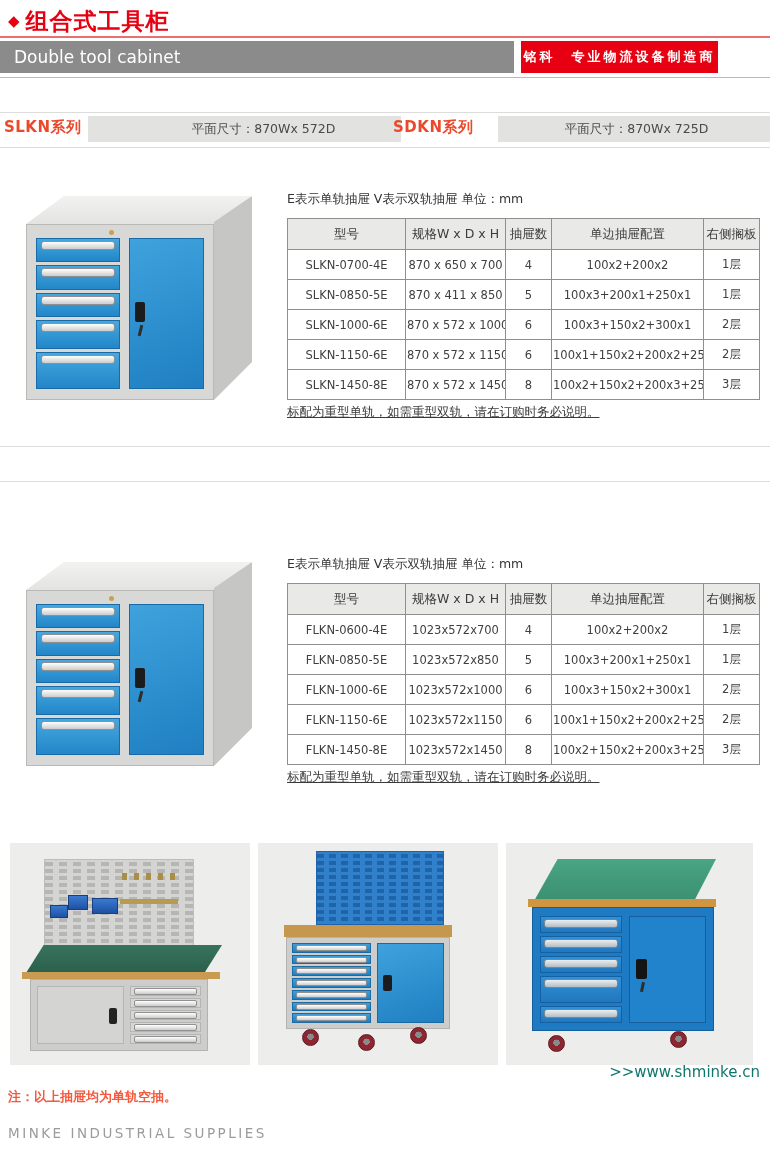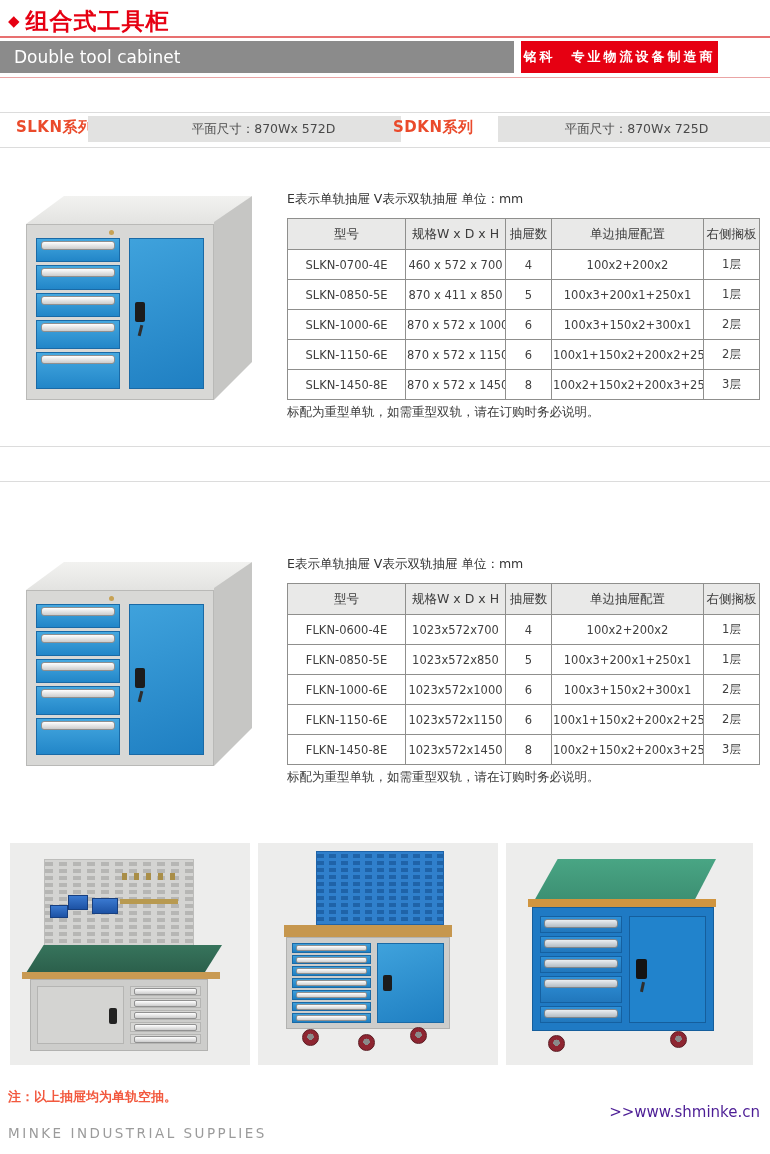--- a/index.html
+++ b/index.html
@@ -16,31 +16,31 @@
   .brand-badge{position:absolute;left:521px;top:41px;width:197px;height:32px;background:#e60012;color:#ffffff;
     font-size:13px;font-weight:bold;letter-spacing:3px;display:flex;align-items:center;justify-content:center;}
   .rule-pink{position:absolute;left:0;top:77px;width:770px;height:1px;background:#eaa4a4;}
 
   
   .series-rule{position:absolute;left:0;width:770px;height:1px;background:#dcdcdc;}
   .series-row{position:absolute;left:0;width:770px;height:30px;}
   .series-label{position:absolute;top:4px;font-size:15px;font-weight:bold;color:#ea4a2b;letter-spacing:0.5px;}
   .series-dims{position:absolute;top:2px;height:26px;background:#e2e2e1;color:#4a4a4a;font-size:12.5px;
     display:flex;align-items:center;justify-content:center;}
-  .sl-1{left:16px;} .sd-1{left:88px;width:275px;padding-left:38px;}
+  .sl-1{left:4px;} .sd-1{left:88px;width:275px;padding-left:38px;}
   .sl-2{left:393px;} .sd-2{left:498px;width:277px;}
 
   
   .unit-note{position:absolute;left:287px;margin:0;font-size:12.5px;color:#333;}
   .spec-table{position:absolute;left:287px;border-collapse:collapse;table-layout:fixed;width:472px;}
   .spec-table th{background:#e9e9e8;border:1px solid #8f8f8d;height:30px;font-weight:normal;
     font-size:12.5px;color:#3c3c3c;text-align:center;padding:0;}
   .spec-table td{background:#ffffff;border:1px solid #8f8f8d;height:29px;font-size:11.5px;color:#3f3f3f;
     text-align:center;padding:0 1px;white-space:nowrap;overflow:hidden;}
-  .footnote{position:absolute;left:287px;margin:0;font-size:12.5px;color:#3a3a3a;}
+  .footnote{position:absolute;left:287px;margin:0;font-size:12.5px;color:#3a3a3a;text-decoration:underline;}
 
   
   .cab{position:absolute;width:256px;height:214px;}
   .cab-top{position:absolute;left:12px;top:2px;width:226px;height:28px;
     background:linear-gradient(180deg,#f2f2f0,#e3e3e1);
     clip-path:polygon(16.8% 0,100% 0,83.2% 100%,0 100%);}
   .cab-side{position:absolute;left:200px;top:2px;width:38px;height:204px;background:#c6c6c4;
     clip-path:polygon(0 12.7%,100% 0,100% 81.4%,0 100%);}
   .cab-front{position:absolute;left:12px;top:30px;width:188px;height:176px;background:#d8d8d6;
     border:1px solid #b9b9b7;box-sizing:border-box;padding:13px 9px 10px;display:flex;gap:9px;}
@@ -107,21 +107,21 @@
   .tdrawer.tall{flex:1.7;}
   .thandle{position:absolute;top:2px;left:3px;right:3px;height:7px;border-radius:3px;
     background:linear-gradient(180deg,#eceff2,#b4bcc3);border:1px solid #7d858c;}
   .door3{flex:1;position:relative;background:#2183cc;border:1px solid #155e9c;}
   .tlock{position:absolute;left:6px;top:40%;width:11px;height:20px;background:#141414;border-radius:2px;}
   .tkey{position:absolute;left:11px;top:calc(40% + 23px);width:3px;height:10px;background:#2e2e2e;transform:rotate(12deg);}
 
   
   .bottom-note{position:absolute;left:8px;top:1088px;margin:0;font-size:13px;font-weight:bold;color:#f2593f;}
   .footer-company{position:absolute;left:8px;top:1125px;font-size:13.5px;color:#9b9b9b;letter-spacing:2.5px;}
-  .footer-site{position:absolute;right:10px;top:1063px;font-size:15px;color:#4c1d95;margin-top:40px;}
+  .footer-site{position:absolute;right:10px;top:1063px;font-size:15px;color:#0f766e;}
 </style>
 </head>
 <body>
 
 <div class="page">
 
   <div class="title-row">
     <span class="title-diamond">◆</span>
     <span class="page-title">组合式工具柜</span>
   </div>
@@ -182,21 +182,21 @@
           <th>型号</th>
           <th>规格W x D x H</th>
           <th>抽屉数</th>
           <th>单边抽屉配置</th>
           <th>右侧搁板</th>
         </tr>
       </thead>
     <tbody>
         <tr>
           <td>SLKN-0700-4E</td>
-          <td>460 x 572 x 700</td>
+          <td>870 x 650 x 700</td>
           <td>4</td>
           <td>100x2+200x2</td>
           <td>1层</td>
         </tr>
         <tr>
           <td>SLKN-0850-5E</td>
           <td>870 x 411 x 850</td>
           <td>5</td>
           <td>100x3+200x1+250x1</td>
           <td>1层</td>

